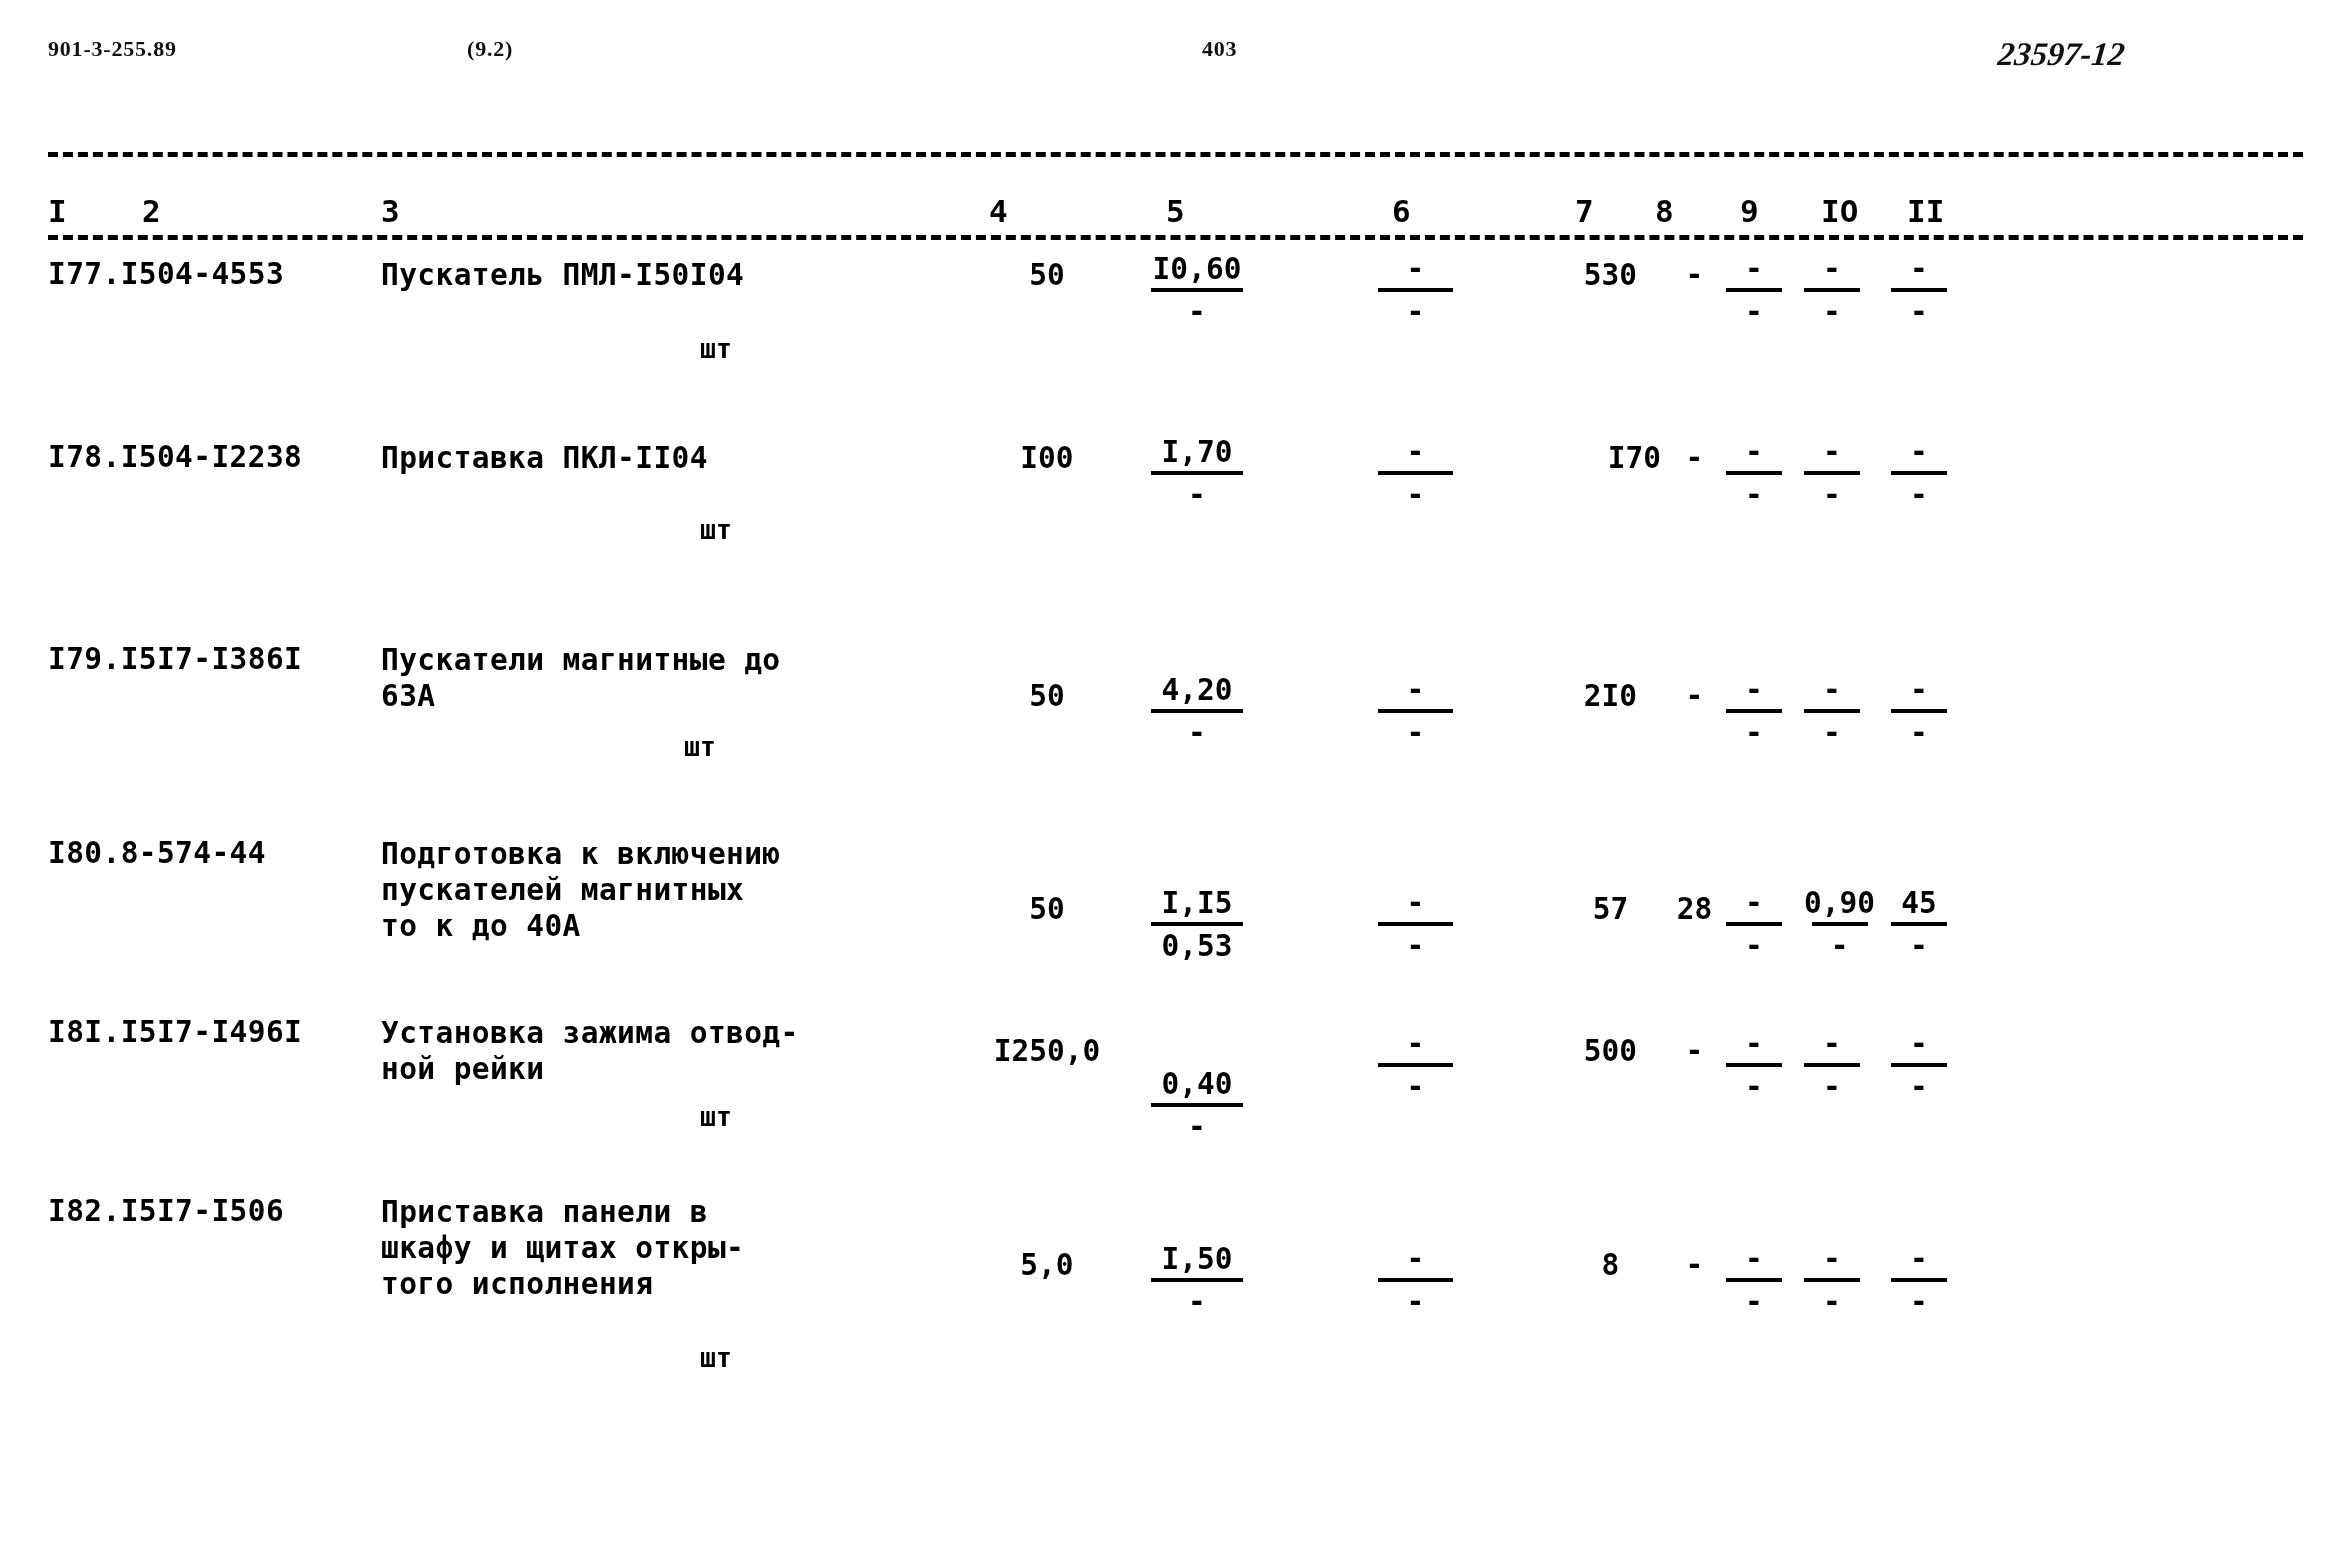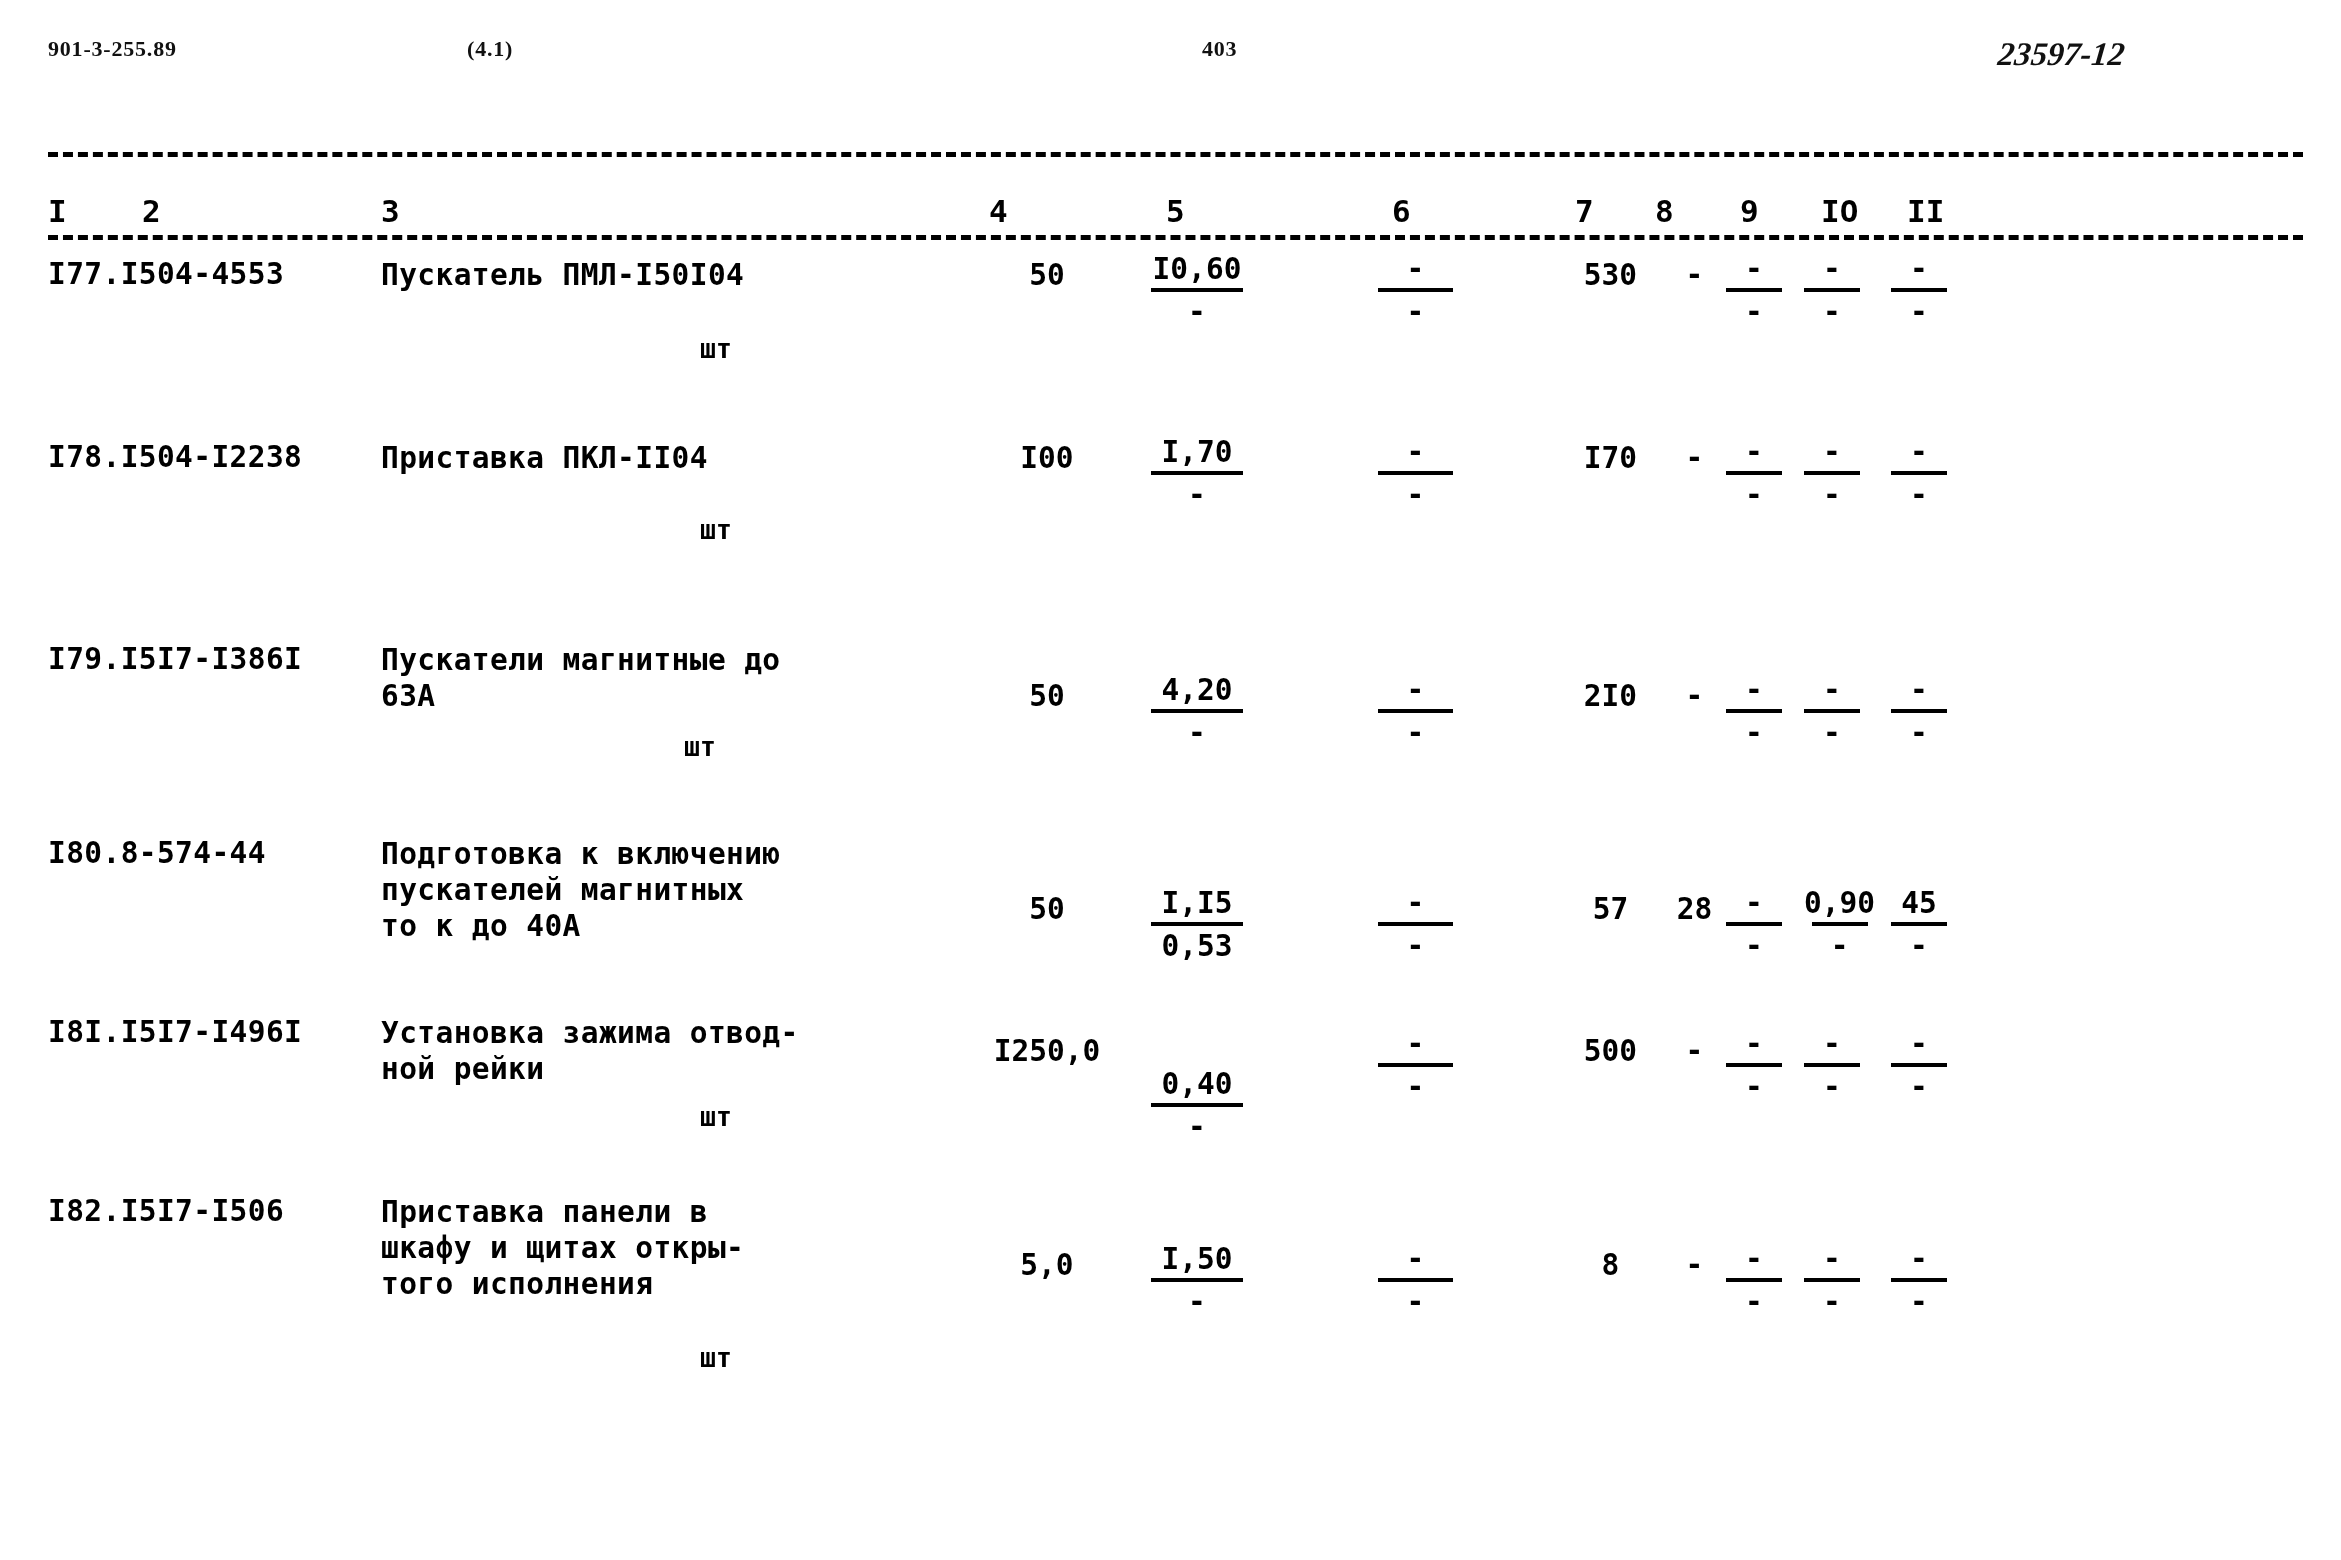--- a/index.html
+++ b/index.html
@@ -114,21 +114,21 @@
     font-family: "DejaVu Sans Mono", "Liberation Mono", monospace;
     font-size: 29.5px;
     font-weight: 700;
     text-align: center;
   }
 </style>
 </head>
 <body>
 
 <div class="hdr" id="hdr-code">901-3-255.89</div>
-<div class="hdr" id="hdr-sect">(4.1)</div>
+<div class="hdr" id="hdr-sect">(9.2)</div>
 <div class="hdr" id="hdr-page">403</div>
 <div class="hdr" id="hdr-doc">23597-12</div>
 
 <div class="dash-rule" id="rule-top"></div>
 <div class="dash-rule" id="rule-bottom"></div>
 
 <div id="col-headers">
     <div class="colhdr" style="left: 48px;">I</div>
     <div class="colhdr" style="left: 142px;">2</div>
     <div class="colhdr" style="left: 381px;">3</div>
@@ -184,21 +184,21 @@
       <div class="frac w-wide" style="left: 1151px; top: 7px;">
         <span class="num">I,70</span>
         <span class="bar"></span>
         <span class="den">-</span>
       </div>
       <div class="frac w-mid" style="left: 1378px; top: 7px;">
         <span class="num">-</span>
         <span class="bar"></span>
         <span class="den">-</span>
       </div>
-      <div class="num-plain" style="left: 1560px; top: 13.2px; width: 101px;">I70</div>
+      <div class="num-plain" style="left: 1560px; top: 13.2px; width: 101px; text-align: right;">I70</div>
       <div class="num-plain" style="left: 1648px; top: 13.2px; width: 93px;">-</div>
       <div class="frac w-narrow" style="left: 1726px; top: 7px;">
         <span class="num">-</span>
         <span class="bar"></span>
         <span class="den">-</span>
       </div>
       <div class="frac w-narrow" style="left: 1804px; top: 7px;">
         <span class="num">-</span>
         <span class="bar"></span>
         <span class="den">-</span>

